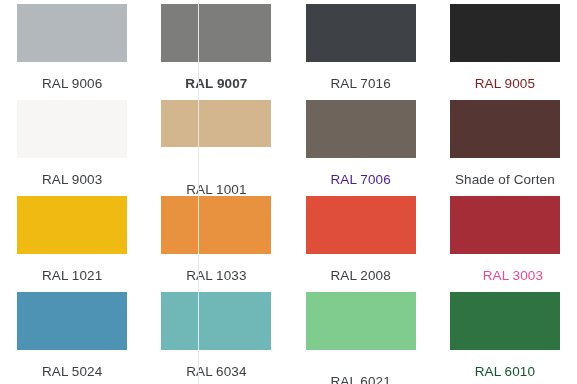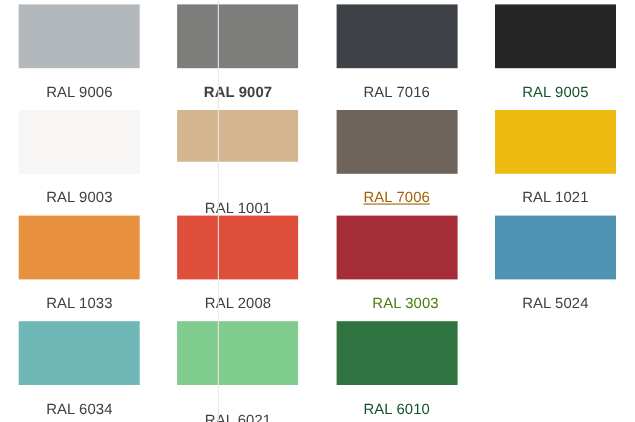--- a/index.html
+++ b/index.html
@@ -85,57 +85,61 @@
       <span class="swatch-label" style="color: rgb(61, 64, 67); font-weight: bold;">RAL 9007</span>
     </div>
 
     <div class="swatch-cell">
       <span class="swatch-chip" style="background-color: rgb(62, 66, 70);"></span>
       <span class="swatch-label" style="color: rgb(61, 64, 67);">RAL 7016</span>
     </div>
 
     <div class="swatch-cell">
       <span class="swatch-chip" style="background-color: rgb(38, 38, 39);"></span>
-      <span class="swatch-label" style="color: #14532d;">RAL 9005</span>
+      <span class="swatch-label" style="color: #7f1d1d;">RAL 9005</span>
     </div>
 
     <div class="swatch-cell">
       <span class="swatch-chip" style="background-color: rgb(247, 246, 244);"></span>
       <span class="swatch-label" style="color: rgb(61, 64, 67);">RAL 9003</span>
     </div>
 
     <div class="swatch-cell">
       <span class="swatch-chip" style="background-color: rgb(211, 182, 142);"></span>
       <span class="swatch-label" style="color: rgb(61, 64, 67); margin-top: 36px;">RAL 1001</span>
     </div>
 
     <div class="swatch-cell">
       <span class="swatch-chip" style="background-color: rgb(110, 100, 91);"></span>
-      <span class="swatch-label" style="color: #a16207; text-decoration: underline;">RAL 7006</span>
+      <span class="swatch-label" style="color: #4c1d95;">RAL 7006</span>
     </div>
 
+    <div class="swatch-cell">
+      <span class="swatch-chip" style="background-color: rgb(86, 54, 50);"></span>
+      <span class="swatch-label" style="color: rgb(61, 64, 67);">Shade of Corten</span>
+    </div>
 
     <div class="swatch-cell">
       <span class="swatch-chip" style="background-color: rgb(239, 187, 18);"></span>
       <span class="swatch-label" style="color: rgb(61, 64, 67);">RAL 1021</span>
     </div>
 
     <div class="swatch-cell">
       <span class="swatch-chip" style="background-color: rgb(232, 145, 62);"></span>
       <span class="swatch-label" style="color: rgb(61, 64, 67);">RAL 1033</span>
     </div>
 
     <div class="swatch-cell">
       <span class="swatch-chip" style="background-color: rgb(223, 77, 59);"></span>
       <span class="swatch-label" style="color: rgb(61, 64, 67);">RAL 2008</span>
     </div>
 
     <div class="swatch-cell">
       <span class="swatch-chip" style="background-color: rgb(165, 45, 56);"></span>
-      <span class="swatch-label" style="color: #4d7c0f; padding-left: 16px;">RAL 3003</span>
+      <span class="swatch-label" style="color: #ec4899; padding-left: 16px;">RAL 3003</span>
     </div>
 
     <div class="swatch-cell">
       <span class="swatch-chip" style="background-color: rgb(79, 147, 180);"></span>
       <span class="swatch-label" style="color: rgb(61, 64, 67); text-align: center;">RAL 5024</span>
     </div>
 
     <div class="swatch-cell">
       <span class="swatch-chip" style="background-color: rgb(112, 183, 183);"></span>
       <span class="swatch-label" style="color: rgb(61, 64, 67);">RAL 6034</span>

